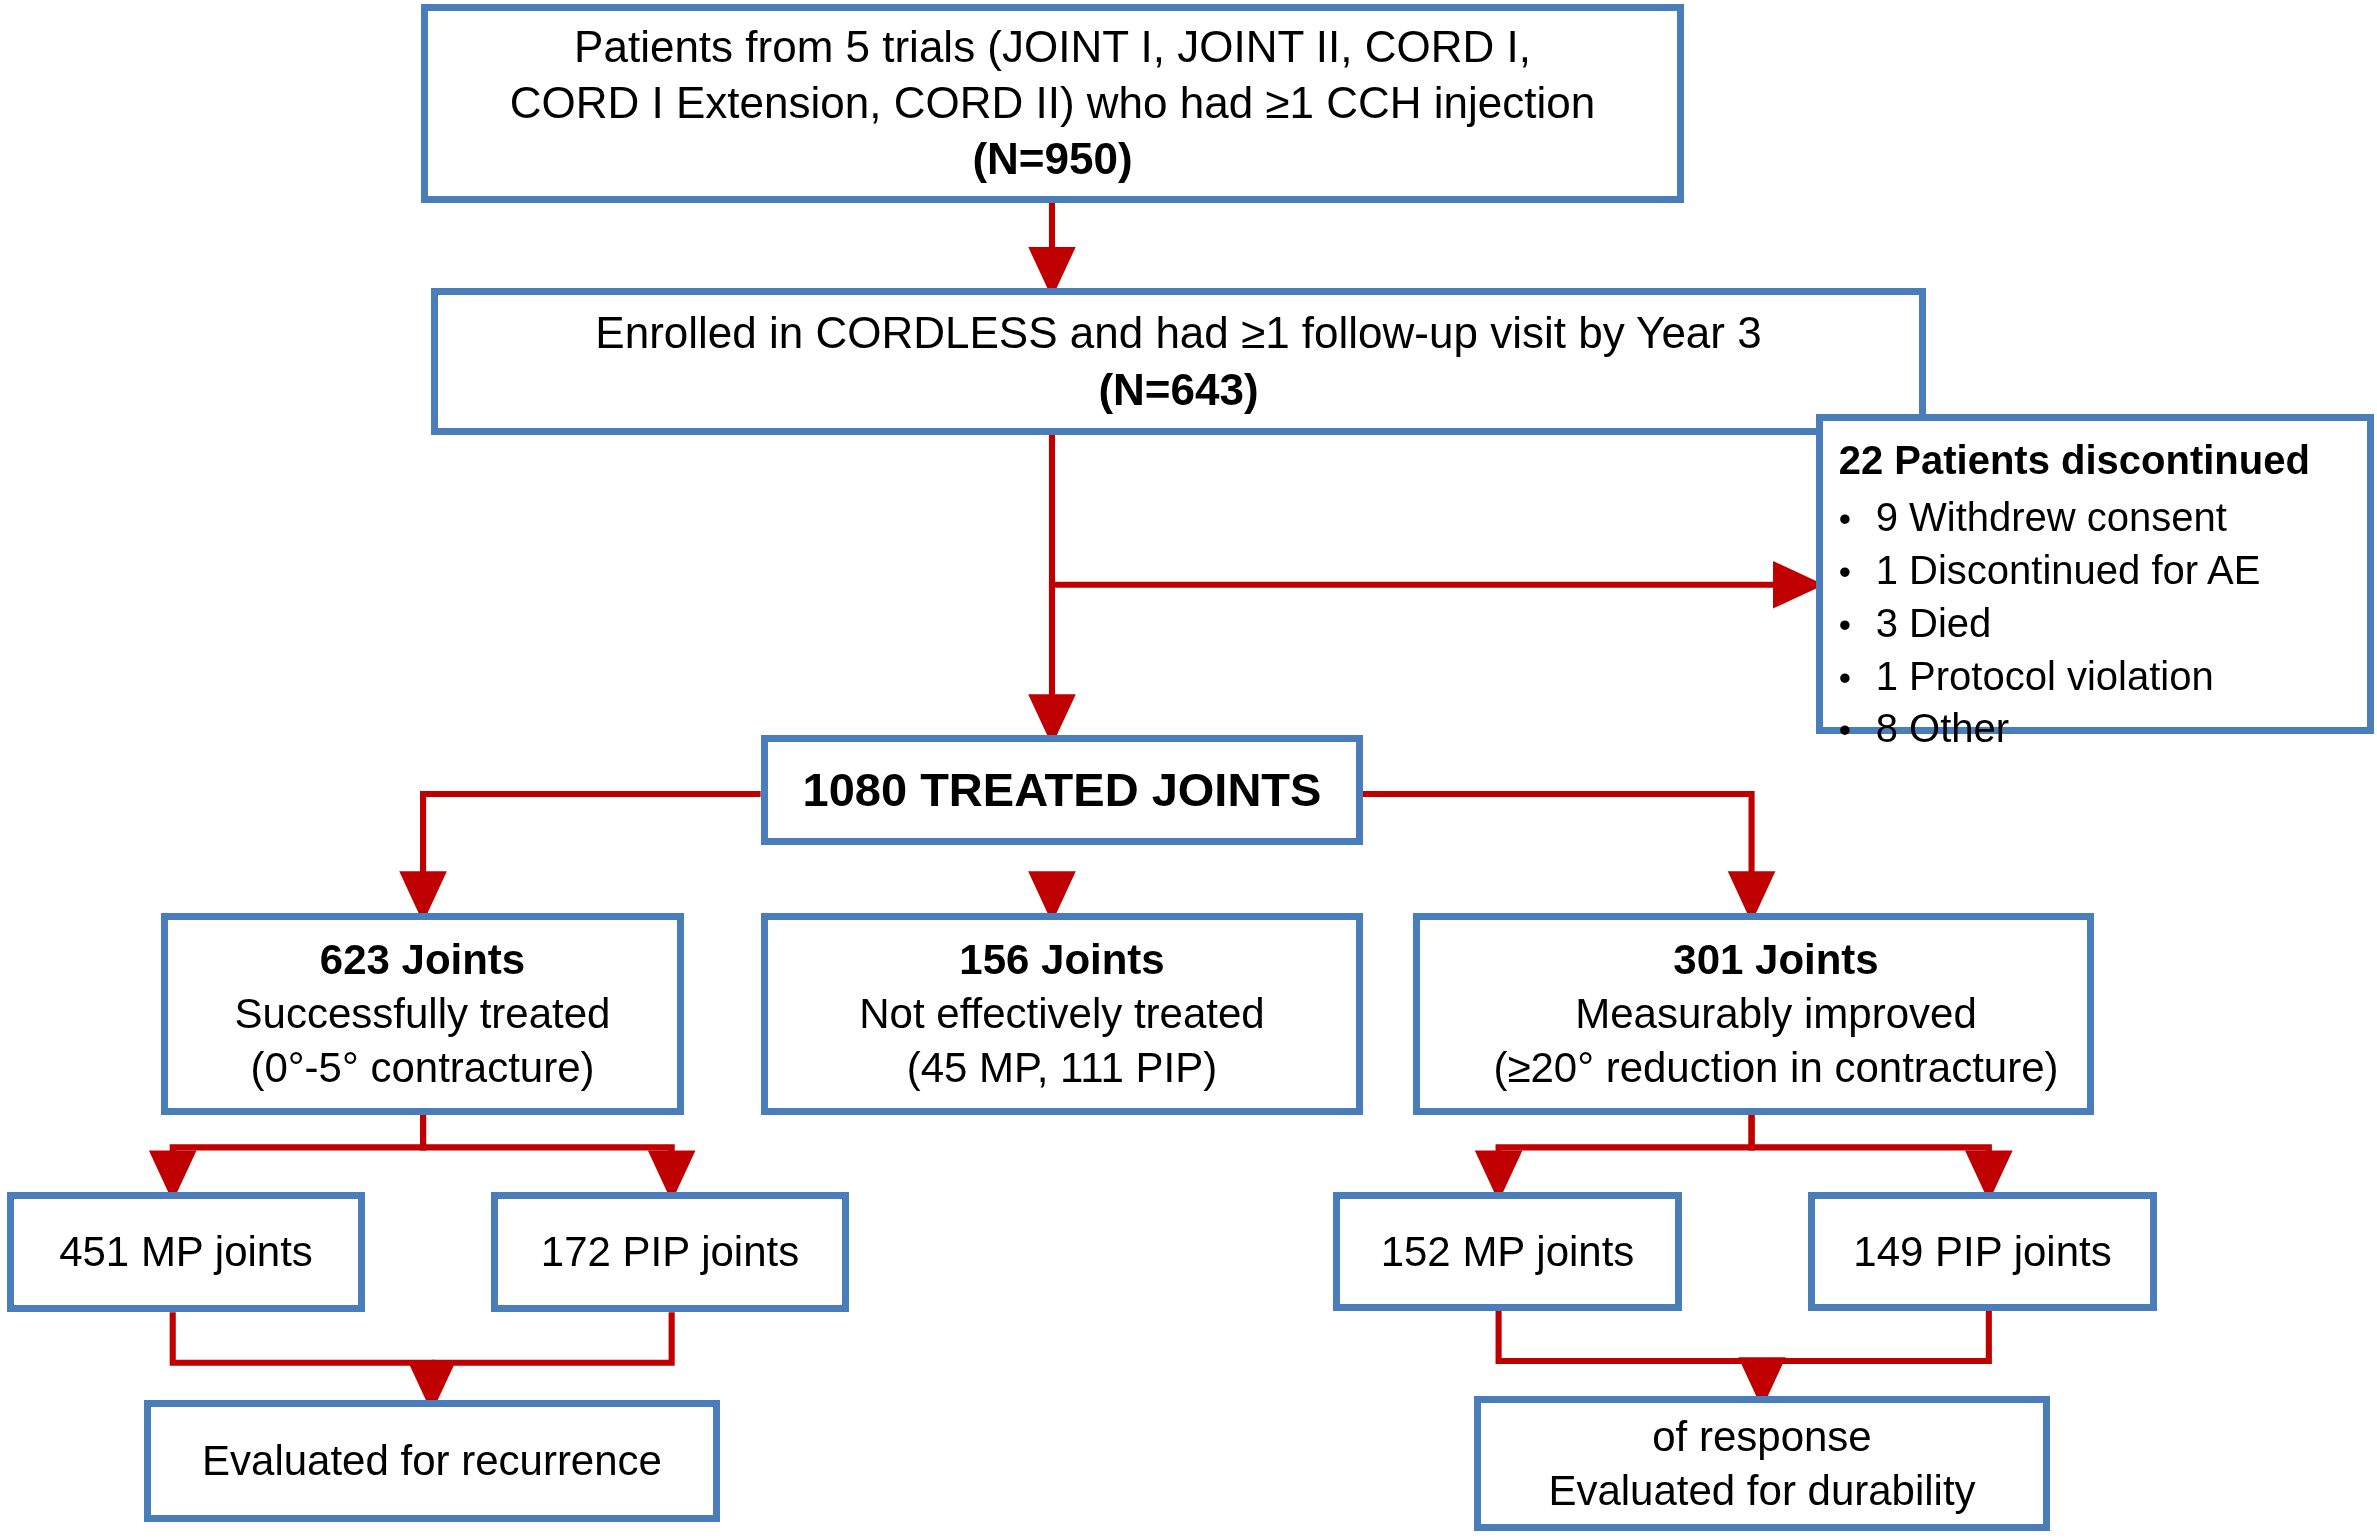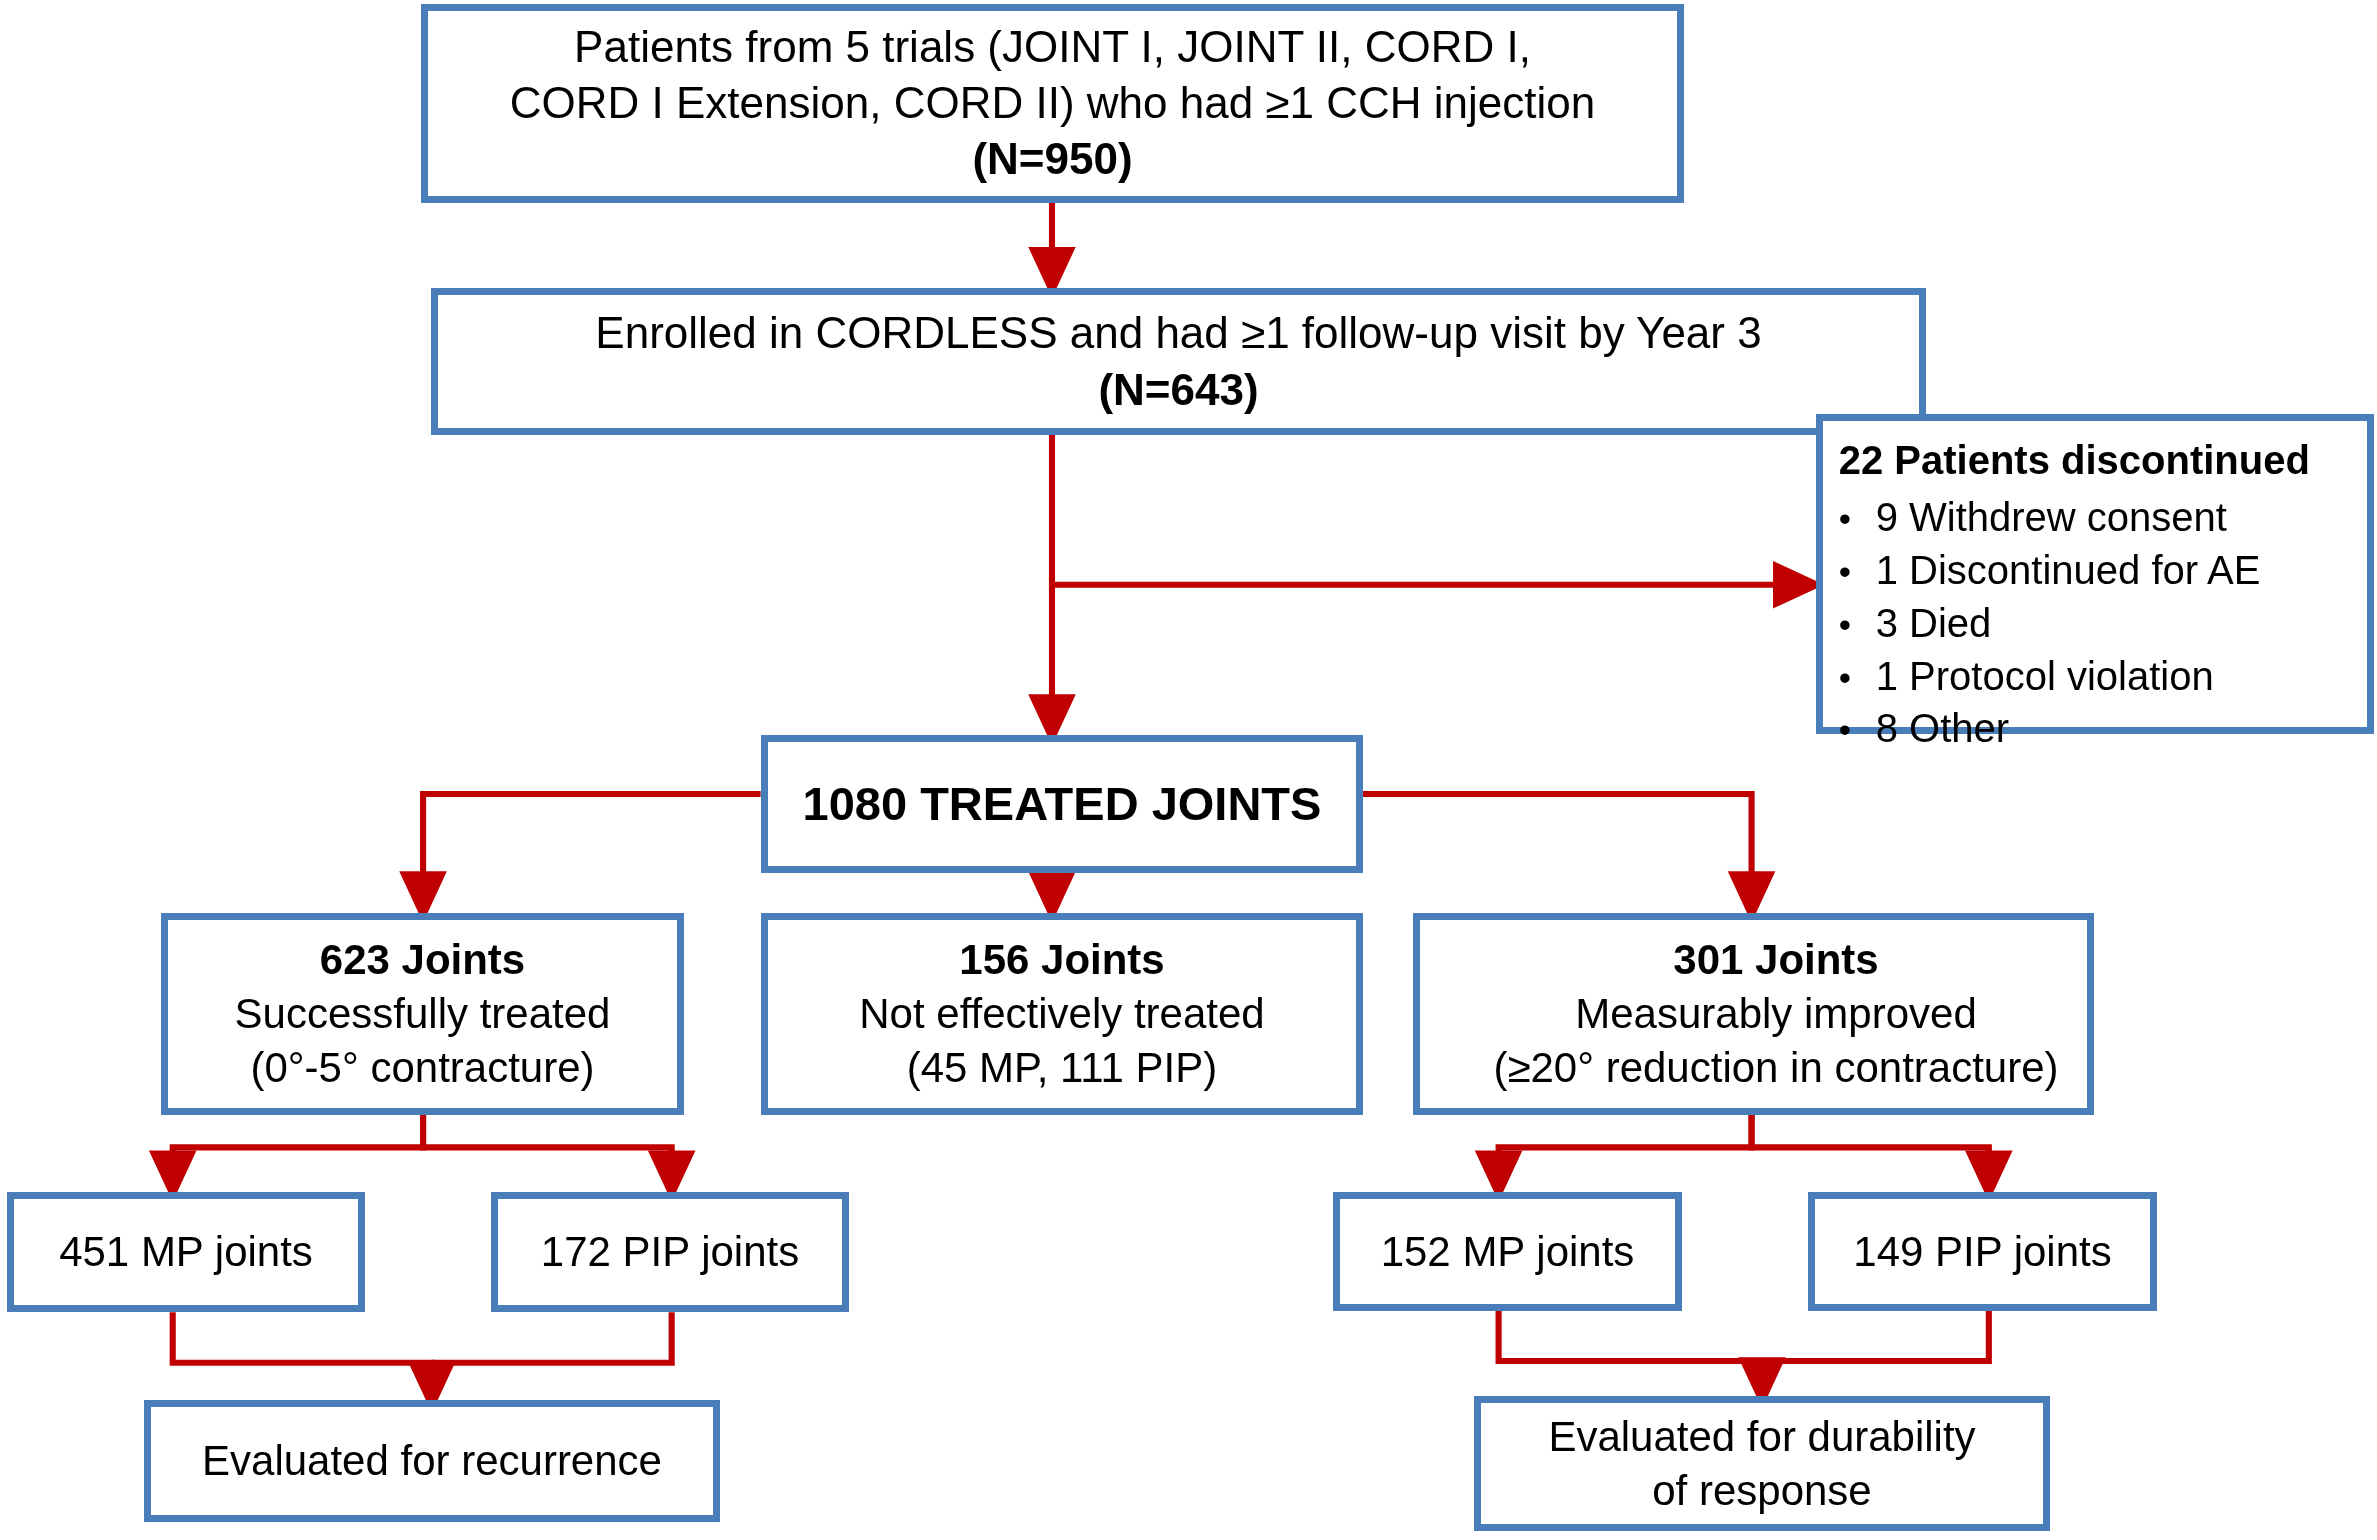--- a/index.html
+++ b/index.html
@@ -47,21 +47,21 @@
     height: 1541px;
     z-index: 2;
     pointer-events: none;
   }
   
   #box-trials      { left: 421px;  top: 3.5px;    width: 1263px; height: 199px; font-size: 44px; }
   #box-enrolled    { left: 431px;  top: 288px;  width: 1495px; height: 147px; font-size: 44px; }
   #box-disc        { left: 1816px; top: 414px;  width: 558px;  height: 320px; font-size: 40px;
                      align-items: flex-start; justify-content: flex-start; text-align: left;
                      padding: 14px 15.7px; }
-  #box-treated     { left: 761px;  top: 735px;  width: 602px;  height: 138px; font-size: 47px; }
+  #box-treated     { left: 761px;  top: 735px;  width: 602px;  height: 110px; font-size: 47px; }
   #box-623         { left: 161px;  top: 913px; width: 523px;  height: 202px; font-size: 42px; }
   #box-156         { left: 761px;  top: 913px; width: 602px;  height: 202px; font-size: 42px; }
   #box-301         { left: 1413px; top: 913px; width: 681px;  height: 202px; font-size: 42px; padding-left: 45px; }
   #box-451         { left: 7px;    top: 1192px; width: 358px;  height: 120px; font-size: 42px; }
   #box-172         { left: 491px;  top: 1192px; width: 358px;  height: 120px; font-size: 42px; }
   #box-152         { left: 1333px; top: 1192px; width: 349px;  height: 119px; font-size: 42px; }
   #box-149         { left: 1808px; top: 1192px; width: 349px;  height: 119px; font-size: 42px; }
   #box-recurrence  { left: 144px;  top: 1400px; width: 576px;  height: 122px; font-size: 42px; }
   #box-durability  { left: 1474px; top: 1396px; width: 576px;  height: 135px; font-size: 42px; }
 
@@ -196,18 +196,18 @@
 
   <div class="box" id="box-149">
     <span class="ln">149 PIP joints</span>
   </div>
 
   <div class="box" id="box-recurrence">
     <span class="ln">Evaluated for recurrence</span>
   </div>
 
   <div class="box" id="box-durability">
+    <span class="ln">of response</span>
     <span class="ln">Evaluated for durability</span>
-    <span class="ln">of response</span>
   </div>
 
 </div>
 
 
 </body></html>

